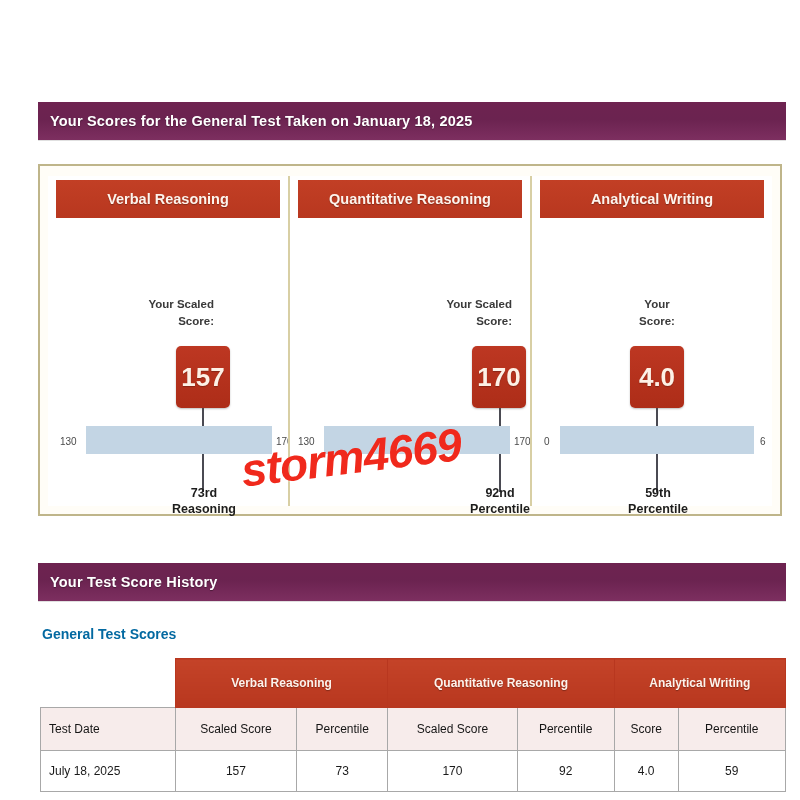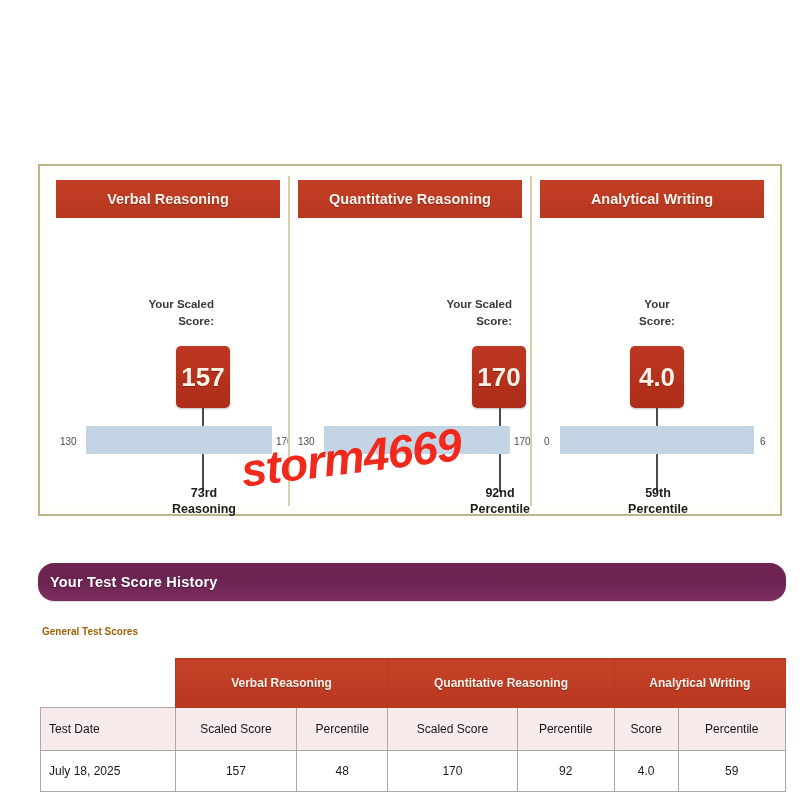--- a/index.html
+++ b/index.html
@@ -40,21 +40,20 @@
     left: 38px;
     top: 102px;
     width: 748px;
     height: 38px;
   }
   #banner-history {
     left: 38px;
     top: 563px;
     width: 748px;
     height: 38px;
-    border-radius: 16px;
   }
 
   
   #score-panel {
     position: absolute;
     left: 38px;
     top: 164px;
     width: 744px;
     height: 352px;
     border: 2px solid #bfb58a;
@@ -159,23 +158,23 @@
     text-align: center;
     line-height: 1.25;
     white-space: pre-line;
   }
 
   
   #history-subtitle {
     position: absolute;
     left: 42px;
     top: 626px;
-    font-size: 10px;
-    font-weight: bold;
-    color: #a16207;
+    font-size: 14px;
+    font-weight: bold;
+    color: #0369a1;
     text-align: right;
   }
 
   #history-table {
     position: absolute;
     left: 40px;
     top: 658px;
     width: 746px;
     border-collapse: collapse;
     font-size: 11.5px;
@@ -245,20 +244,23 @@
     letter-spacing: -1px;
     pointer-events: none;
     text-shadow: 0 1px 0 rgba(255,255,255,0.35);
   }
 </style>
 </head>
 <body>
 
 <div id="page">
 
+  <div class="section-banner" id="banner-scores">
+    <span class="banner-text">Your Scores for the General Test Taken on January 18, 2025</span>
+  </div>
 
   <div id="score-panel">
     <div id="score-cards">
 
       <div class="score-card">
         <div class="card-header">Verbal Reasoning</div>
         <div class="card-body">
           <div class="score-label" style="left:94px; top:78px; width:72px;">Your Scaled
 Score:</div>
           <div class="score-chip" style="left:128px; top:128px;">157</div>
@@ -328,21 +330,21 @@
         <th class="sub-head">Scaled Score</th>
         <th class="sub-head">Percentile</th>
         <th class="sub-head">Score</th>
         <th class="sub-head">Percentile</th>
       </tr>
     </thead>
     <tbody>
       <tr>
         <td class="data-cell left">July 18, 2025</td>
         <td class="data-cell">157</td>
-        <td class="data-cell">48</td>
+        <td class="data-cell">73</td>
         <td class="data-cell">170</td>
         <td class="data-cell">92</td>
         <td class="data-cell">4.0</td>
         <td class="data-cell">59</td>
       </tr>
     </tbody>
   </table>
 
   <div id="watermark">storm4669</div>
 

